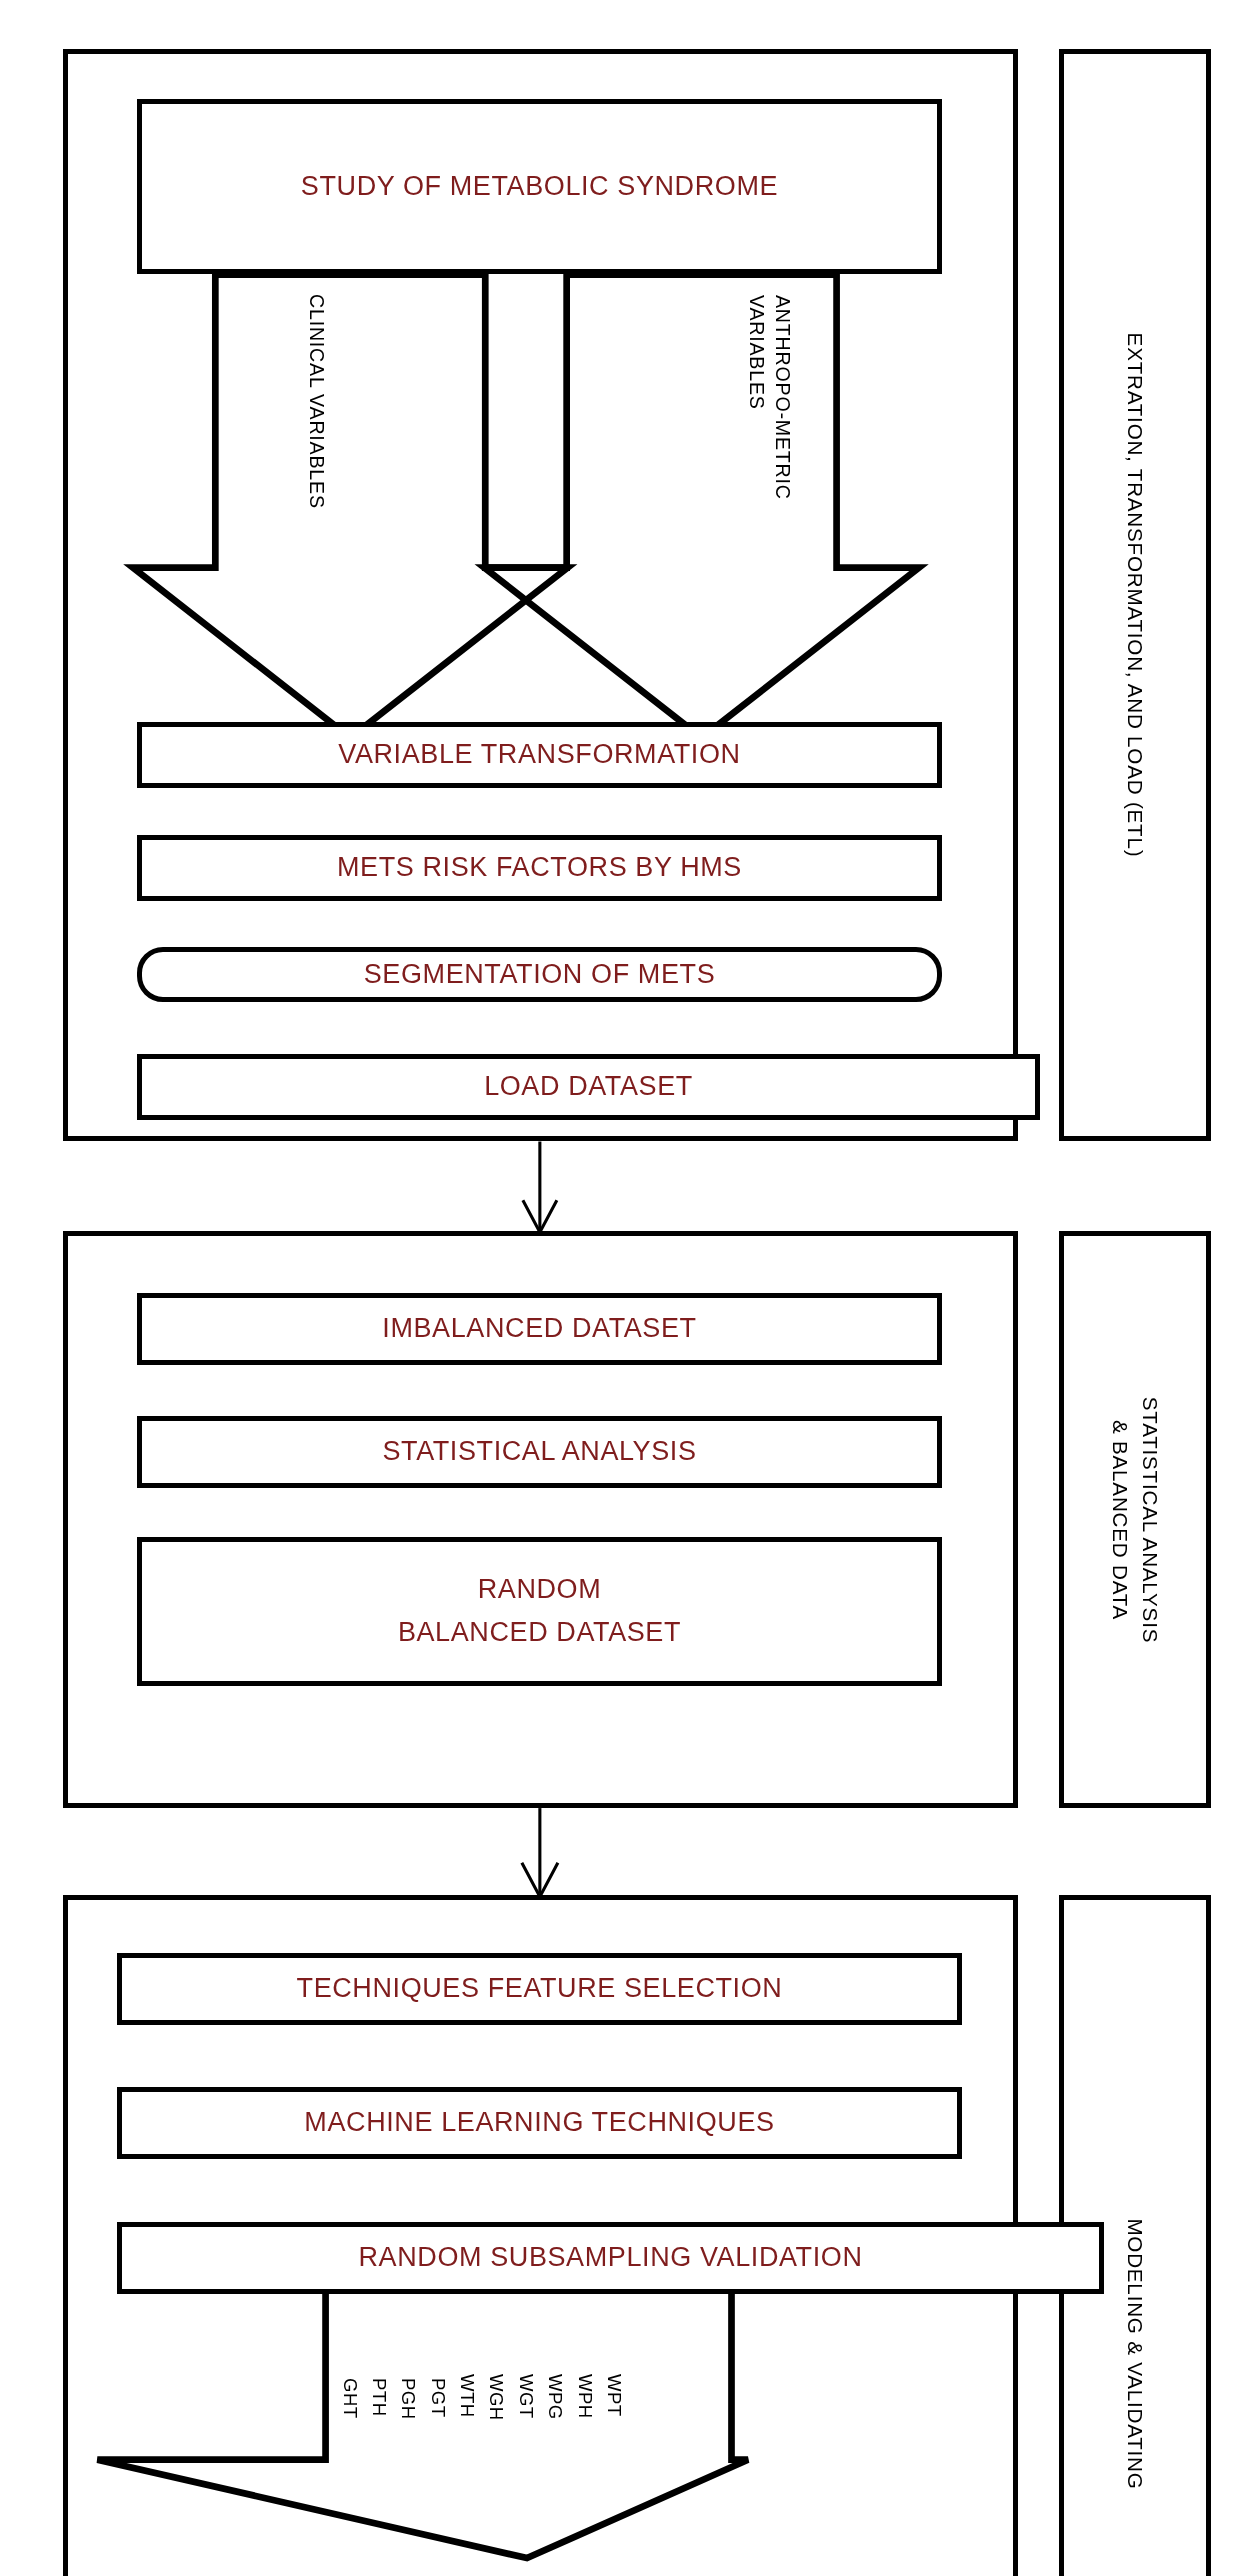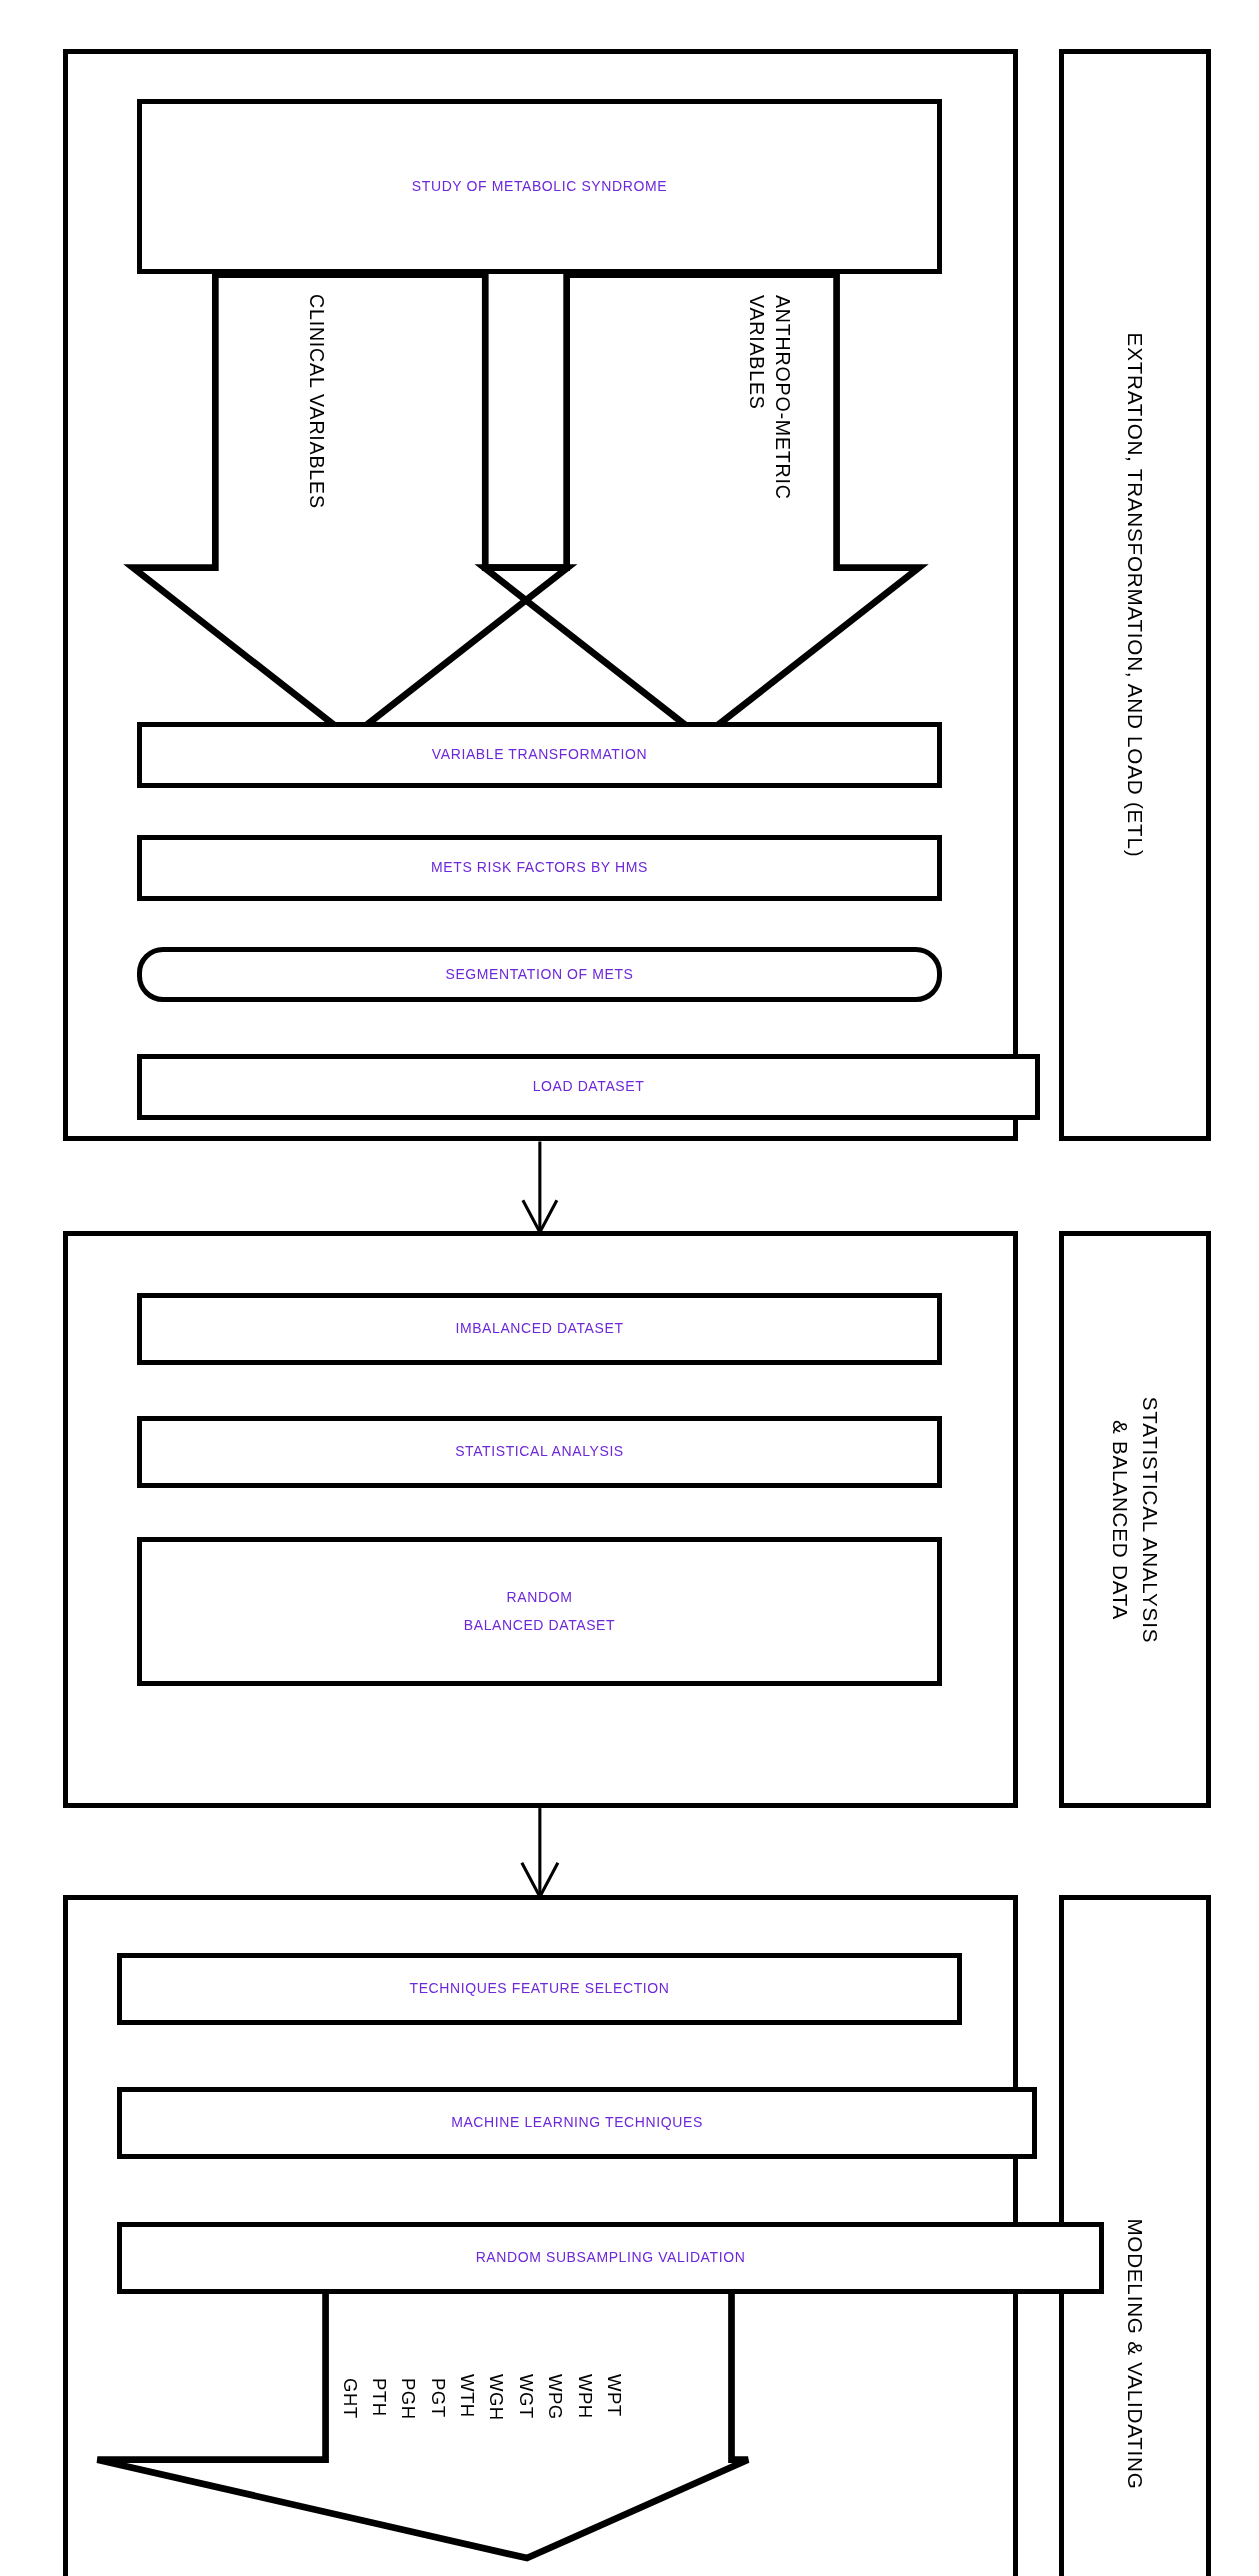--- a/index.html
+++ b/index.html
@@ -41,23 +41,23 @@
 
   
   .box {
     position: absolute;
     border: 5.2px solid #000;
     background: #fff;
     display: flex;
     flex-direction: column;
     align-items: center;
     justify-content: center;
-    font-size: 14px;
+    font-size: 27px;
     letter-spacing: 0.6px;
-    color: #6d28d9;
+    color: #7f1d1d;
     text-align: center;
     line-height: 1.1;
   }
   .box .ln2 { margin-top: 13px; }
 
   
   .svg-layer {
     position: absolute;
     left: 0; top: 0;
     width: 1259px; height: 2810px;
@@ -165,21 +165,21 @@
 
   <div class="sidebar" style="left:1059px; top:1895px; width:152px; height:917px;">
     <div class="sidebar-label">
       <div>MODELING &amp; VALIDATING</div>
     </div>
   </div>
 
   <div class="box" style="left:117px; top:1953px; width:845px; height:72px;">
     <span>TECHNIQUES FEATURE SELECTION</span>
   </div>
-  <div class="box" style="left:117px; top:2087px; width:920px; height:72px;">
+  <div class="box" style="left:117px; top:2087px; width:845px; height:72px;">
     <span>MACHINE LEARNING TECHNIQUES</span>
   </div>
   <div class="box" style="left:117px; top:2222px; width:987px; height:72px;">
     <span>RANDOM SUBSAMPLING VALIDATION</span>
   </div>
 
   <svg class="svg-layer" viewBox="0 0 2444 5455" preserveAspectRatio="none">
     <path d="M 632 4452 L 632 4772 L 188 4772 L 1030 4960 L 1450 4772 L 1420 4772 L 1420 4452" fill="none" stroke="#000" stroke-width="0"></path>
 
     <path d="M 632 4452 L 632 4772 L 190 4772 L 1022 4962 L 1448 4772 L 1420 4772 L 1420 4452" fill="none" stroke="#000" stroke-width="0"></path>

